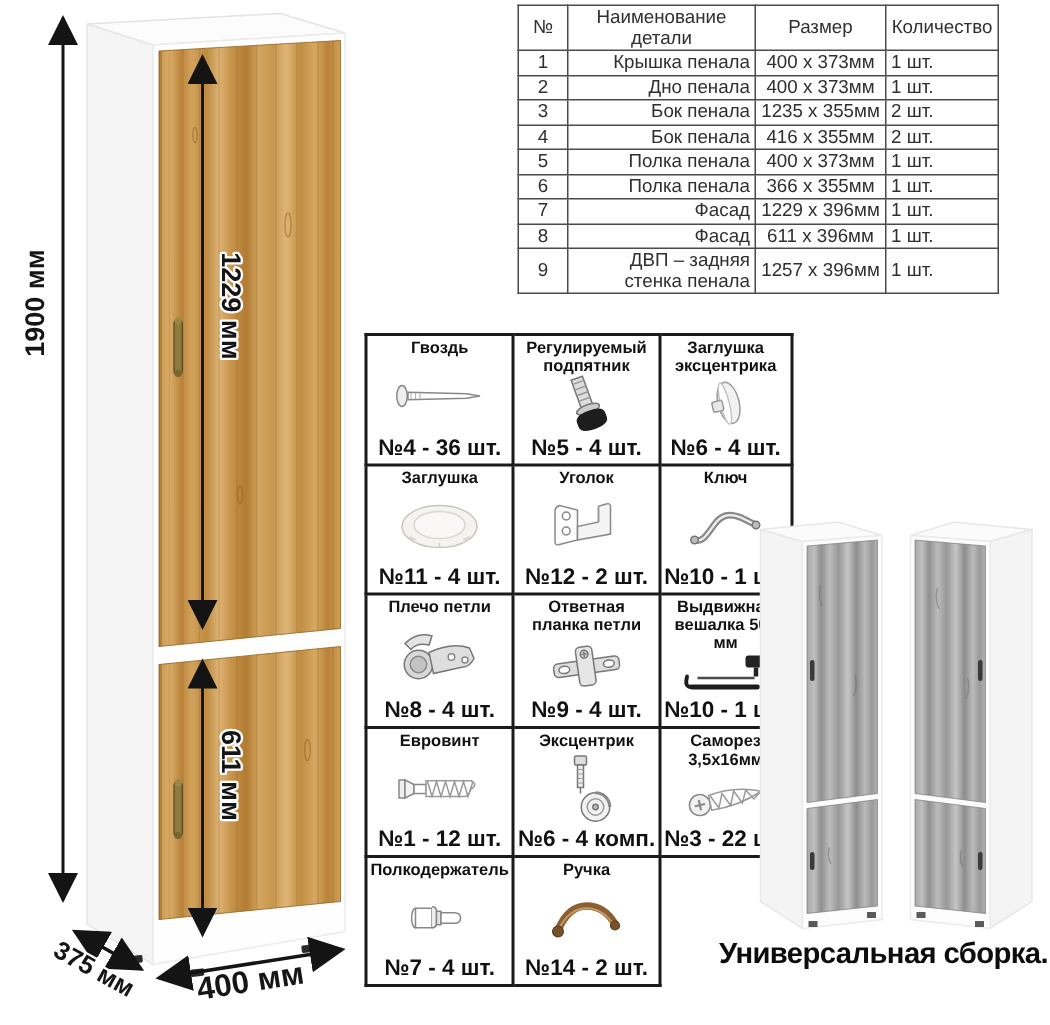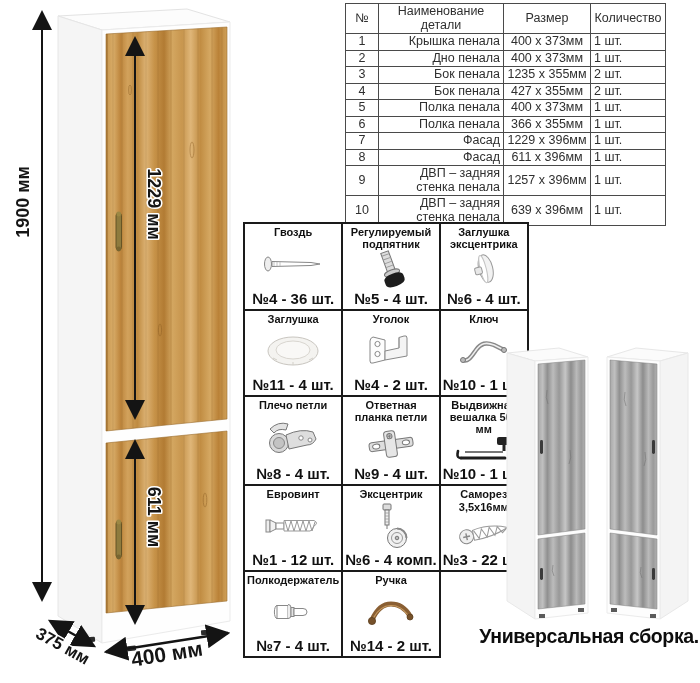--- a/index.html
+++ b/index.html
@@ -152,21 +152,21 @@
         </tr>
     <tr>
           <td class="col-num">3</td>
           <td class="col-name">Бок пенала</td>
           <td class="col-size">1235 х 355мм</td>
           <td class="col-qty">2 шт.</td>
         </tr>
     <tr>
           <td class="col-num">4</td>
           <td class="col-name">Бок пенала</td>
-          <td class="col-size">427 х 355мм</td>
+          <td class="col-size">416 х 355мм</td>
           <td class="col-qty">2 шт.</td>
         </tr>
     <tr>
           <td class="col-num">5</td>
           <td class="col-name">Полка пенала</td>
           <td class="col-size">400 х 373мм</td>
           <td class="col-qty">1 шт.</td>
         </tr>
     <tr>
           <td class="col-num">6</td>
@@ -183,26 +183,20 @@
     <tr>
           <td class="col-num">8</td>
           <td class="col-name">Фасад</td>
           <td class="col-size">611 х 396мм</td>
           <td class="col-qty">1 шт.</td>
         </tr>
     <tr>
           <td class="col-num">9</td>
           <td class="col-name">ДВП – задняя стенка пенала</td>
           <td class="col-size">1257 х 396мм</td>
-          <td class="col-qty">1 шт.</td>
-        </tr>
-    <tr>
-          <td class="col-num">10</td>
-          <td class="col-name">ДВП – задняя стенка пенала</td>
-          <td class="col-size">639 х 396мм</td>
           <td class="col-qty">1 шт.</td>
         </tr>
   </tbody>
     </table>
 
   <table id="hw-table">
     <tbody>
         <tr>
       <td>
             <div class="hw-cell">
@@ -268,21 +262,21 @@
         <div class="hw-title">Уголок</div>
         <div class="hw-icon">
           <svg width="48" height="40" viewBox="0 0 48 40">
                   <path d="M6 6 q-3 1 -3 4 v20 q0 3 3 2 l12 -3 V9 Z" fill="#fdfdfd" stroke="#888"></path>
                   <circle cx="10.5" cy="13" r="2.6" fill="#fff" stroke="#888"></circle>
                   <circle cx="10.5" cy="23" r="2.6" fill="#fff" stroke="#888"></circle>
                   <path d="M18 29 L40 25 L40 7 q0 -3 -3 -2 l-5 1.5 V17 L18 20 Z" fill="#f4f4f4" stroke="#888"></path>
                   <path d="M32 6.5 L32 17" stroke="#999"></path>
                 </svg>
         </div>
-        <div class="hw-count">№4 - 2 шт.</div>
+        <div class="hw-count">№12 - 2 шт.</div>
       </div>
           </td>
       <td>
             <div class="hw-cell">
         <div class="hw-title">Ключ</div>
         <div class="hw-icon">
           <svg width="52" height="30" viewBox="0 0 52 30">
                   <path d="M5 24 C10 26 13 21 18 14 S28 6 36 9 l10 5" fill="none" stroke="#888" stroke-width="4.5" stroke-linecap="round"></path>
                   <path d="M5 24 C10 26 13 21 18 14 S28 6 36 9 l10 5" fill="none" stroke="#eee" stroke-width="1.6" stroke-linecap="round"></path>
                   <circle cx="5" cy="24" r="2.5" fill="#bbb" stroke="#777"></circle>

